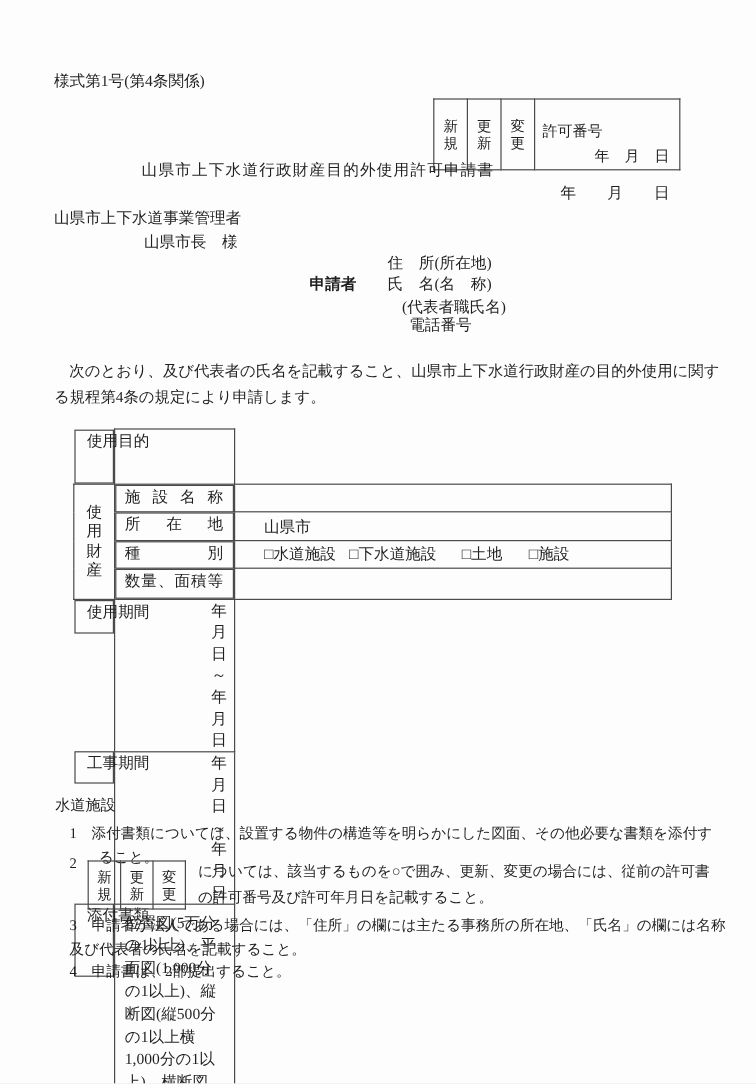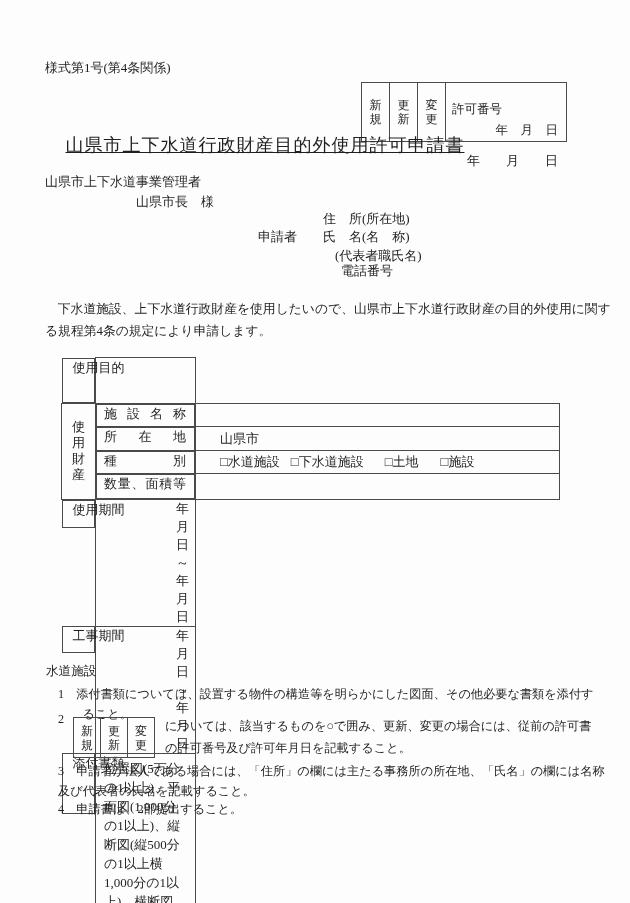--- a/index.html
+++ b/index.html
@@ -19,28 +19,28 @@
   
   .form-number { left:45px; top:59px; font-size:13px; }
   .status-table { left:361px; top:82px; border-collapse:collapse; table-layout:fixed; }
   .status-table td { border:1px solid #4a4a4a; }
   .status-table td.opt {
     width:28px; height:41px; text-align:center;
     font-size:12px; line-height:14px; white-space:pre-line; vertical-align:middle;
   }
   .status-table td.permit { width:121px; vertical-align:top; padding:18px 8px 2px 6px; font-size:12.5px; }
   .permit-date { text-align:right; margin-top:4px; }
-  .doc-title { left:0; top:133px; width:530px; text-align:center; font-size:18px; letter-spacing:1px;text-decoration:underline; }
+  .doc-title { left:0; top:133px; width:530px; text-align:center; font-size:13px; letter-spacing:1px; }
   .date-line { top:152px; right:72px; font-size:13px; }
 
   .addressee-org { left:45px; top:173px; }
-  .addressee-person { left:136px; top:193px; }
+  .addressee-person { left:120px; top:193px; }
 
   .app-addr  { left:323px; top:210px; }
-  .app-label { left:258px; top:228px; }
+  .app-label { left:258px; top:228px;font-weight:bold; }
   .app-name  { left:323px; top:228px; }
   .app-rep   { left:335px; top:247px; }
   .app-phone { left:341px; top:262px; }
 
   .body-paragraph { left:45px; top:298px; font-size:12.8px; line-height:22px; }
 
   
   .main-table { left:61px; top:357px; border-collapse:collapse; table-layout:fixed; width:498px; }
   .main-table td { border:1px solid #4a4a4a; font-size:13px; vertical-align:middle; }
   .main-table td.label { padding:0 8px 0 10px; }
@@ -108,21 +108,21 @@
 
   <div class="abs addressee-org">山県市上下水道事業管理者</div>
   <div class="abs addressee-person">山県市長　様</div>
 
   <div class="abs app-addr">住　所(所在地)</div>
   <div class="abs app-label">申請者</div>
   <div class="abs app-name">氏　名(名　称)</div>
   <div class="abs app-rep">(代表者職氏名)</div>
   <div class="abs app-phone">電話番号</div>
 
-  <div class="abs body-paragraph pre">　下水道施設、上下水道行政財産を使用したいので、山県市上下水道行政財産の目的外使用に関す
+  <div class="abs body-paragraph pre">　次のとおり、及び代表者の氏名を記載すること、山県市上下水道行政財産の目的外使用に関す
 る規程第4条の規定により申請します。</div>
 
   <table class="abs main-table">
     <colgroup>
         <col style="width:34px">
         <col style="width:100px">
         <col style="width:364px">
       </colgroup>
     <tbody>
         <tr class="r-purpose">

